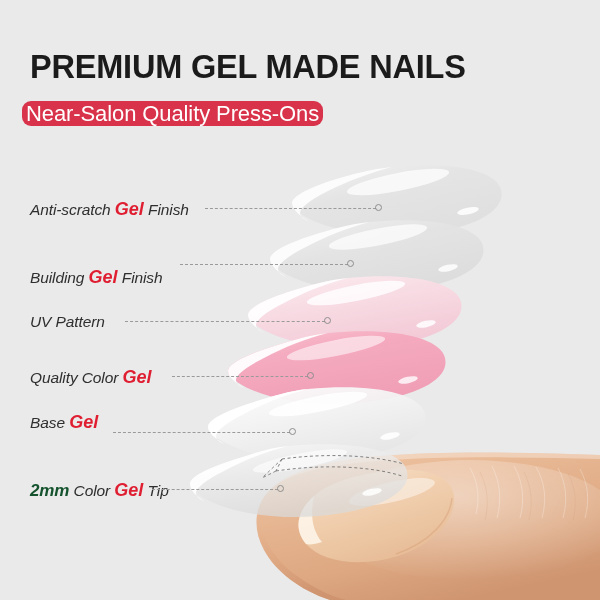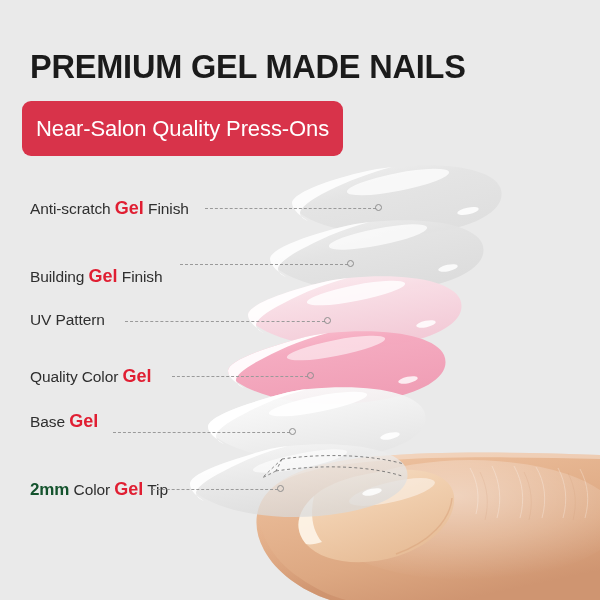--- a/index.html
+++ b/index.html
@@ -16,34 +16,34 @@
 
   
   #page-title {
     position:absolute; left:30px; top:48px;
     font-size:33px; font-weight:700; letter-spacing:-0.2px;
     color:#1b1b1b; white-space:nowrap;
     transform:scaleX(0.985); transform-origin:left center;
   }
   #subtitle-badge {
     position:absolute; left:22px; top:101px;
-    height:55px; padding:0 14px;
+    height:25px; padding:0 4px;
     display:flex; align-items:center;
     background:#d8334a; border-radius:9px;
   }
   #subtitle-badge .txt {
     font-size:22px; font-weight:400; color:#fff; white-space:nowrap;
     letter-spacing:-0.1px;
   }
 
   
   .label-row {
     position:absolute; left:30px;
-    display:flex; align-items:flex-start;
-    white-space:nowrap; height:22px;
+    display:flex; align-items:center;
+    white-space:nowrap; height:22px;font-style:italic;
   }
   .label-text { font-size:15.5px; color:#2f2f2f; font-weight:400; letter-spacing:-0.1px; }
   .label-text .gel { color:#e01e32; font-weight:700; font-size:18px; letter-spacing:0; }
   .label-text .strong { color:#14532d; font-weight:700; font-size:17px; }
 
   .leader {
     position:absolute; height:1px;
     border-top:1px dashed #9a9a9a;
   }
   .leader-dot {

